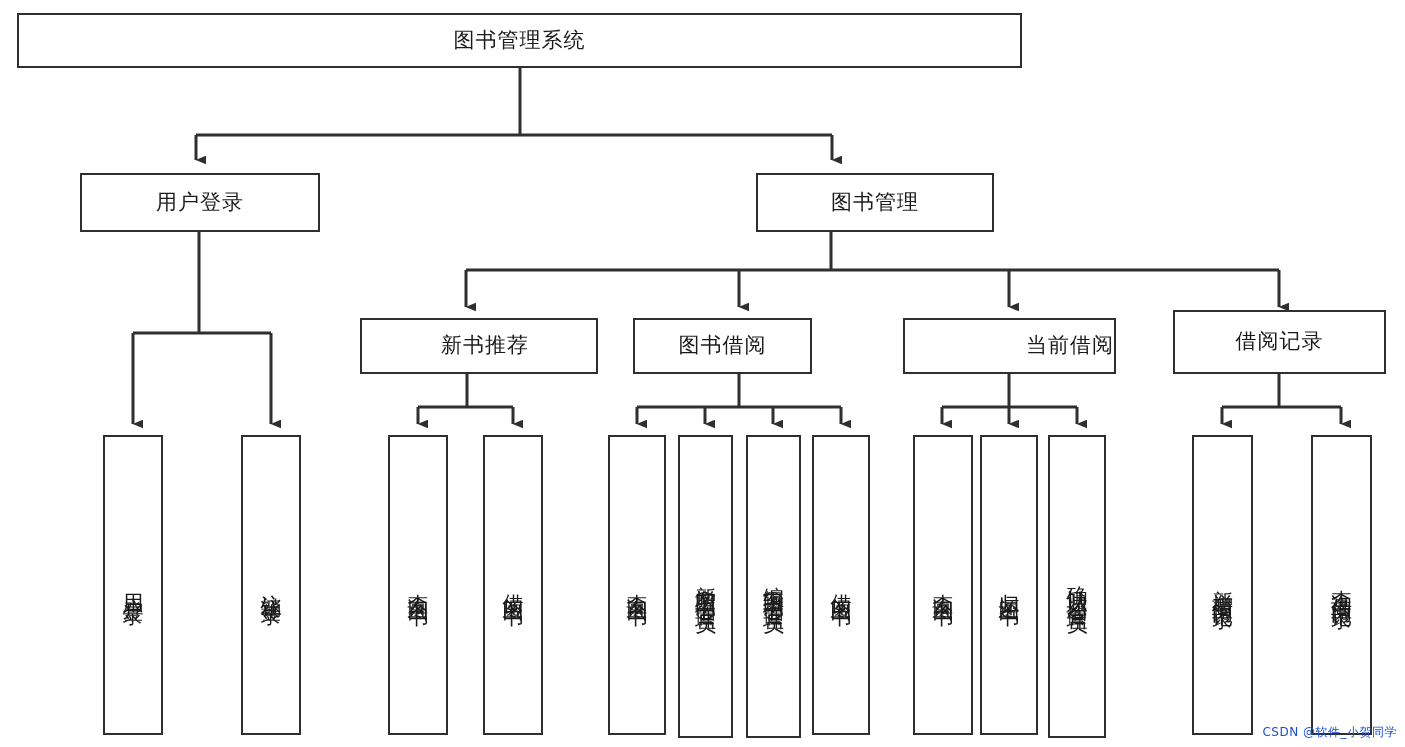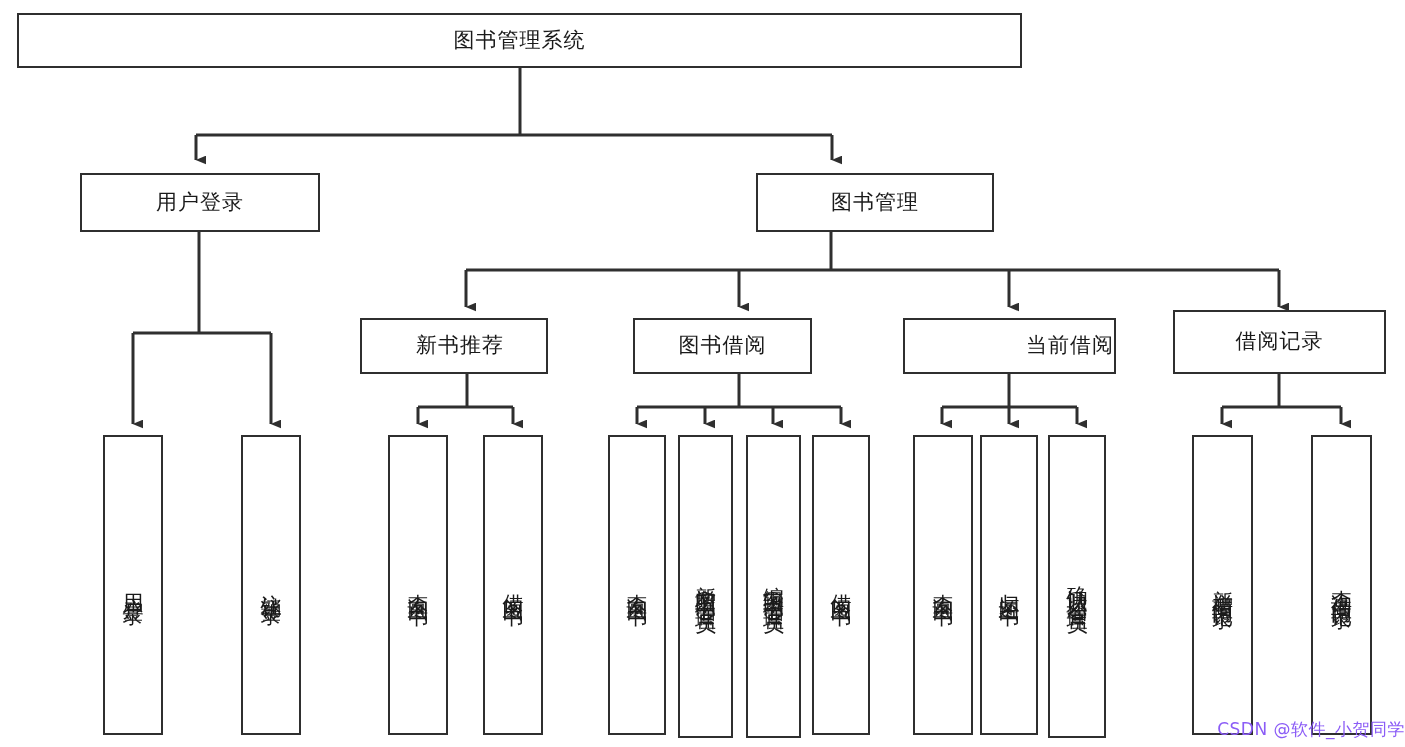--- a/index.html
+++ b/index.html
@@ -53,24 +53,24 @@
     justify-content: center;
     text-align: center;
   }
   .node-v > span {
     display: block;
     writing-mode: vertical-rl;
     text-orientation: upright;
   }
   #watermark {
     position: absolute;
-    right: 0;
+    right: 8px;
     bottom: 6px;
-    font-size: 17px;
-    color: #8b5cf6;
+    font-size: 12px;
+    color: #1d4ed8;
     white-space: nowrap;
     letter-spacing: 0.5px;
   }
 </style>
 </head>
 <body>
 
 <div id="diagram-root">
 
   <svg id="edge-layer" viewBox="0 0 1405 747" xmlns="http://www.w3.org/2000/svg">
@@ -127,21 +127,21 @@
     <span>图书管理系统</span>
   </div>
 
   <div class="node node-h" style="left:80px; top:173px; width:240px; height:59px;">
     <span>用户登录</span>
   </div>
   <div class="node node-h" style="left:712px; top:173px; width:238px; height:59px;margin-left:44px;">
     <span>图书管理</span>
   </div>
 
-  <div class="node node-h" style="left:360px; top:318px; width:188px; height:56px;padding-left:12px;">
+  <div class="node node-h" style="left:360px; top:318px; width:238px; height:56px;padding-left:12px;">
     <span>新书推荐</span>
   </div>
   <div class="node node-h" style="left:633px; top:318px; width:179px; height:56px;">
     <span>图书借阅</span>
   </div>
   <div class="node node-h" style="left:903px; top:318px; width:213px; height:56px;justify-content:flex-end;">
     <span>当前借阅</span>
   </div>
   <div class="node node-h" style="left:1173px; top:310px; width:213px; height:64px;">
     <span>借阅记录</span>

